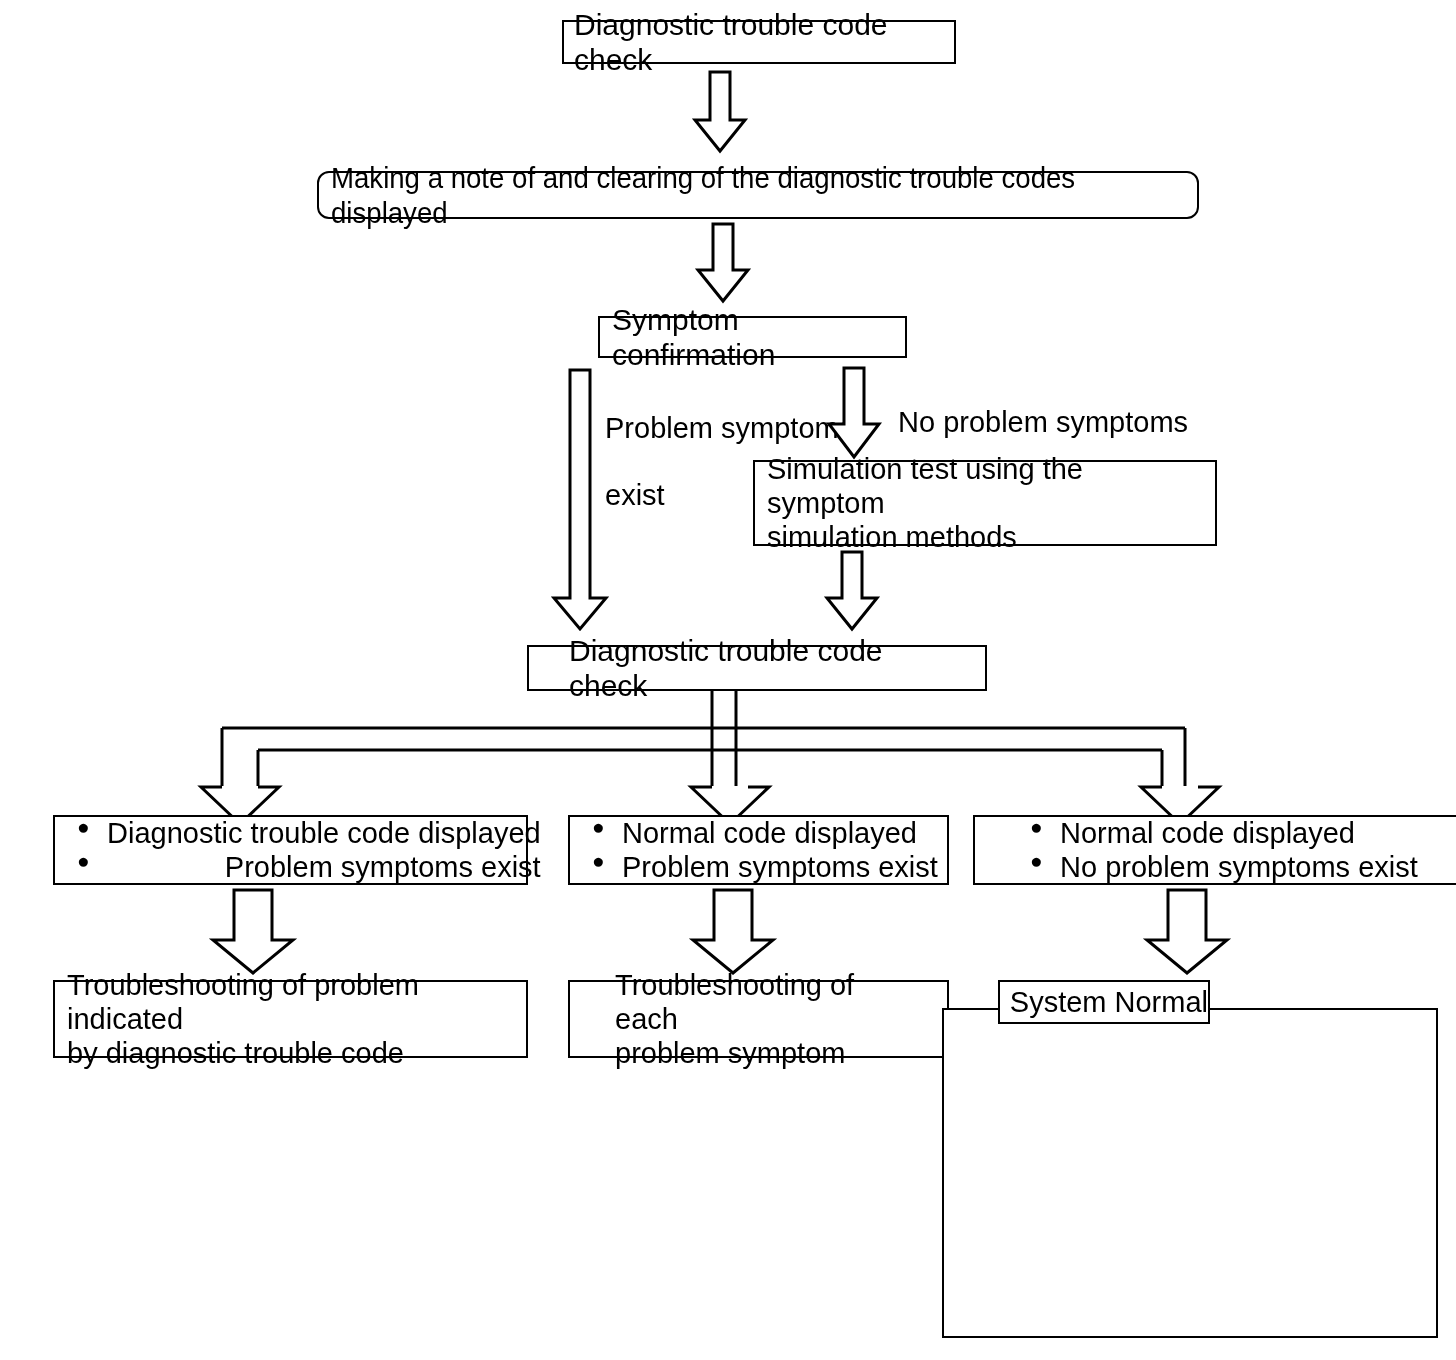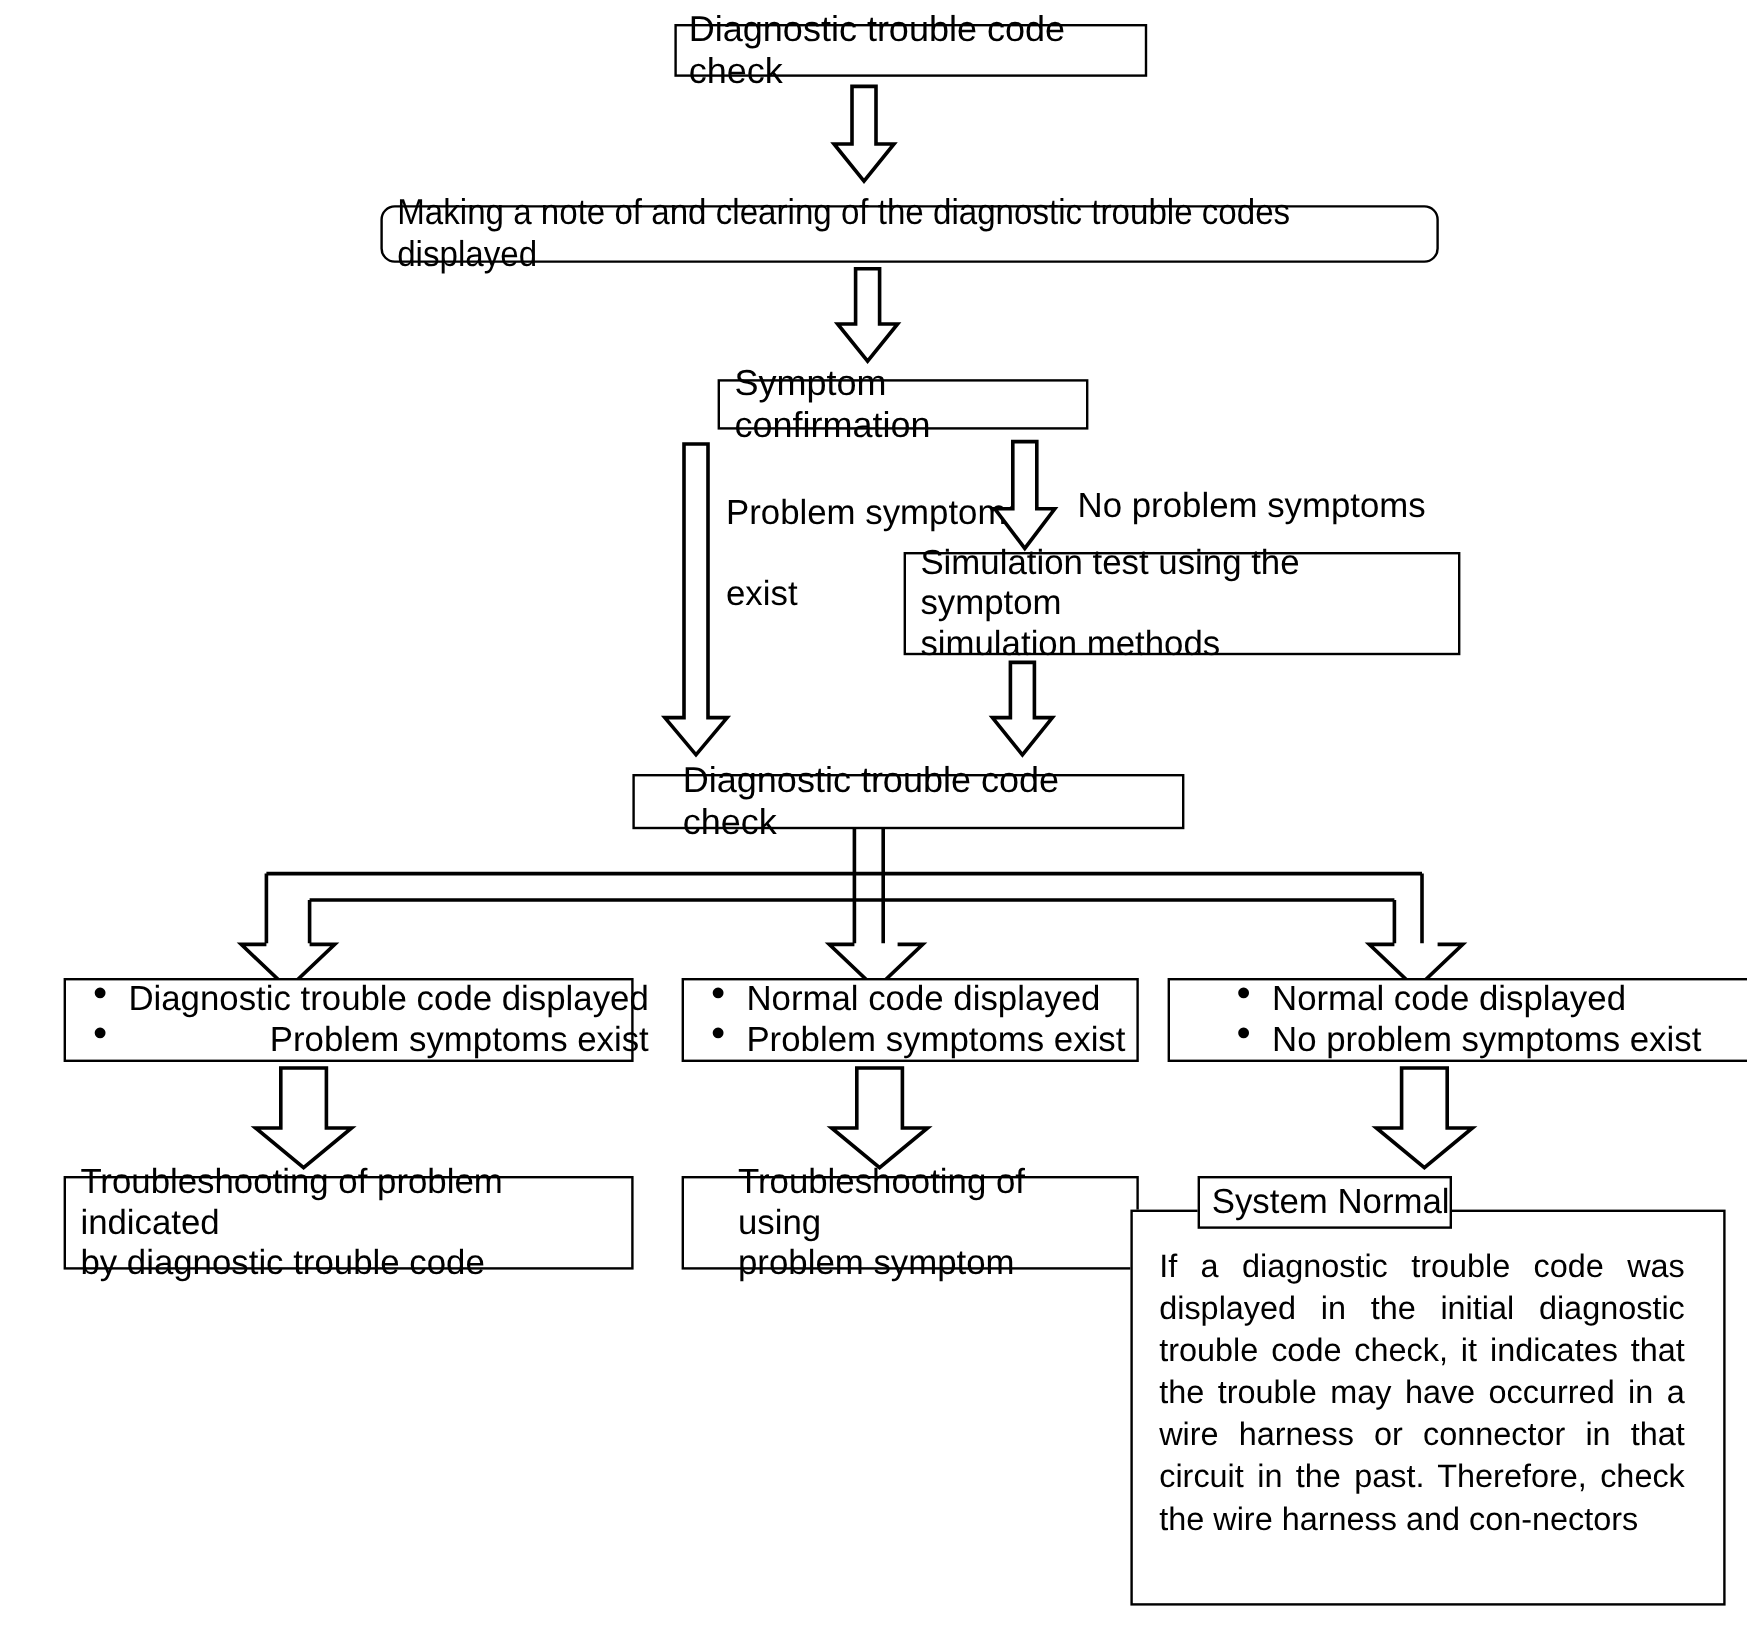--- a/index.html
+++ b/index.html
@@ -218,26 +218,25 @@
 
   <div class="box" style="left:18px; top:980px; width:475px; height:78px; padding:0 12px;">
     <span class="txt fs-md">
       <span>Troubleshooting of problem indicated</span><br>
       <span>by diagnostic trouble code</span>
     </span>
   </div>
 
   <div class="box" style="left:533px; top:980px; width:381px; height:78px; padding:0 45px;">
     <span class="txt fs-md">
-      <span>Troubleshooting of using</span><br>
+      <span>Troubleshooting of each</span><br>
       <span>problem symptom</span>
     </span>
   </div>
 
   <div class="sysnormal-wrap" style="left:938px; top:980px; width:500px; height:360px;">
     <div class="sysnormal-body" style="left:4px; top:28px; width:496px; height:330px;"></div>
     <div class="sysnormal-tag fs-md" style="left:60px; top:0px; width:212px; height:44px;">
       <span>System Normal</span>
     </div>
-    <div class="sysnormal-text fs-sm justify" style="left:28px; top:58px; width:438px;">If a diagnostic trouble code was displayed in the initial diagnostic trouble code check, it indicates that the trouble may have occurred in a wire harness or connector in that circuit in the past. Therefore, check the wire harness and con-nectors</div>
   </div>
 
 </div>
 
 </body></html>

